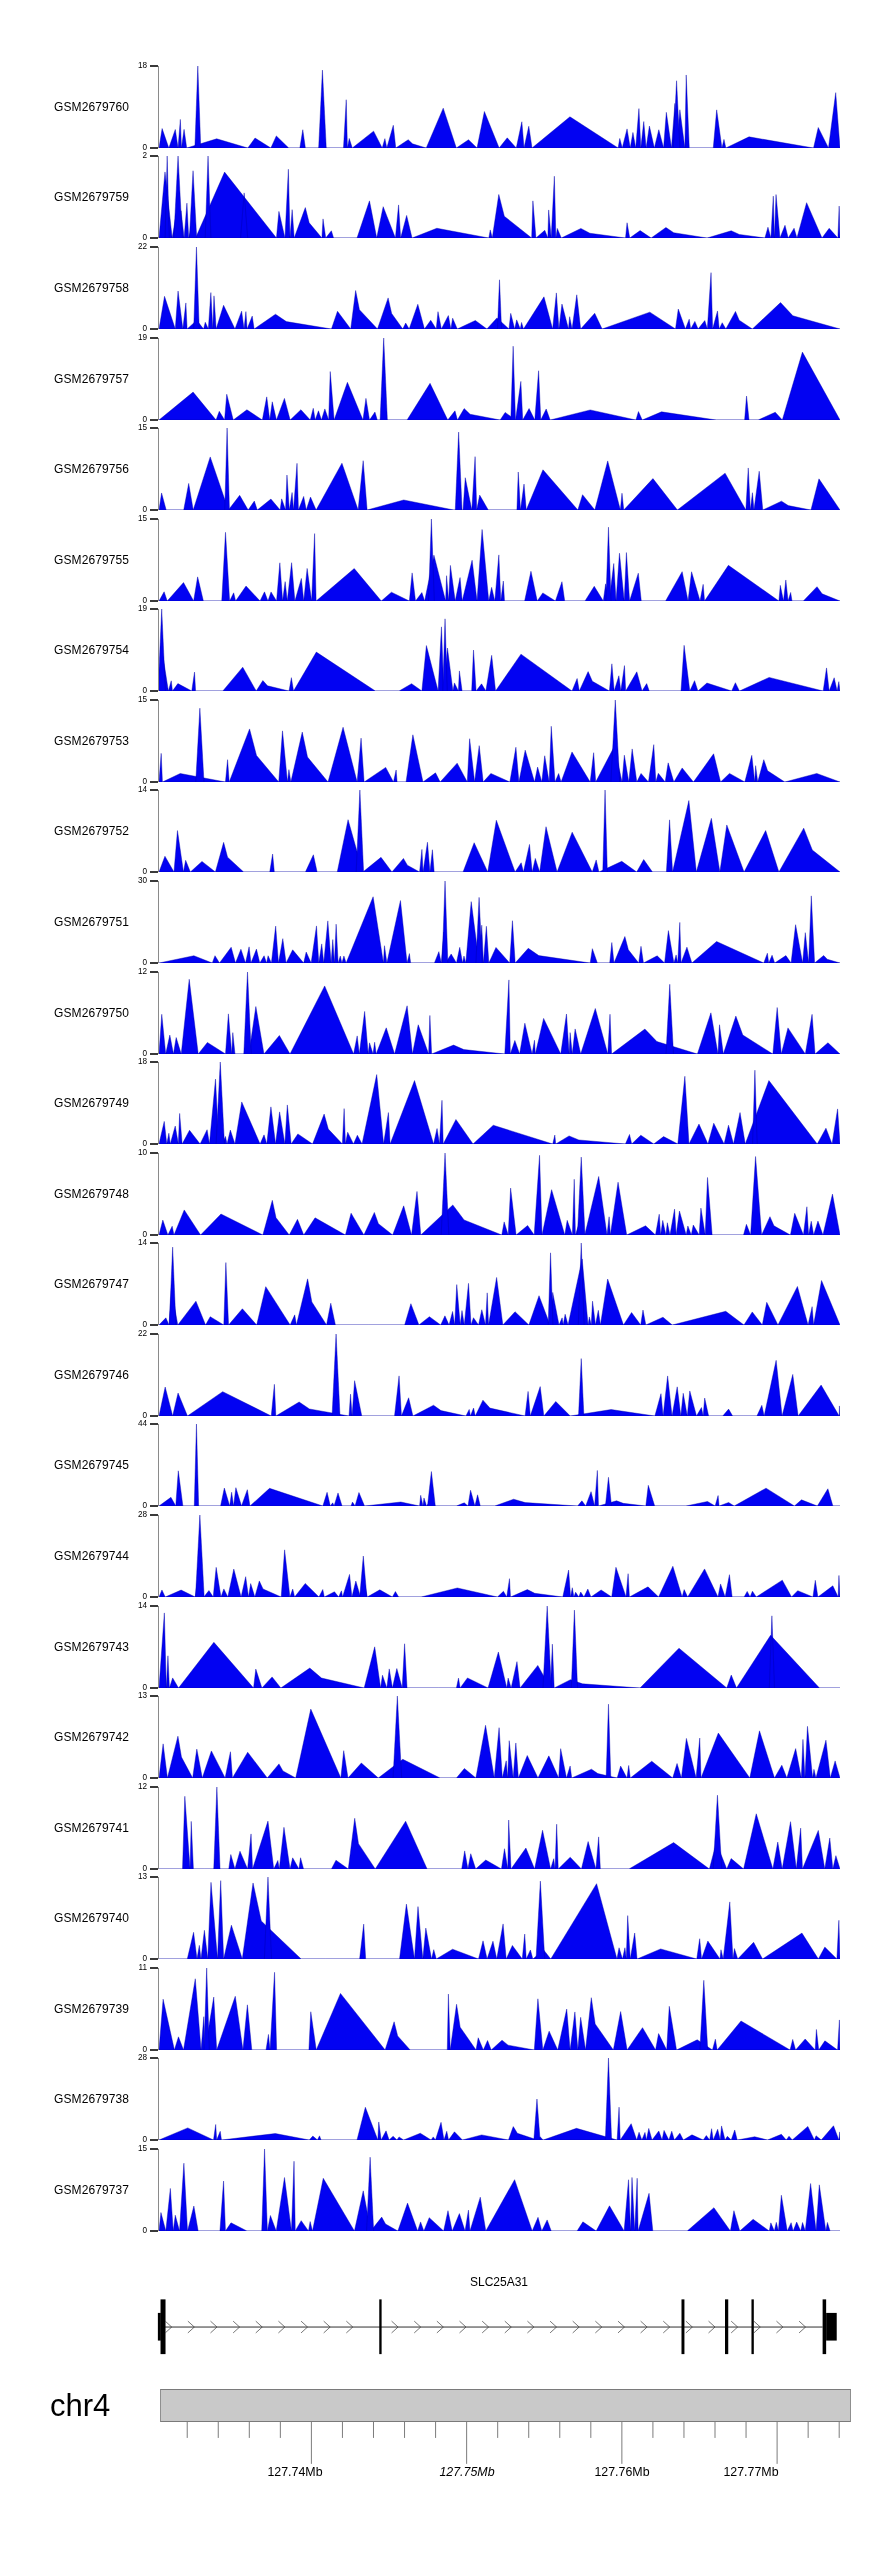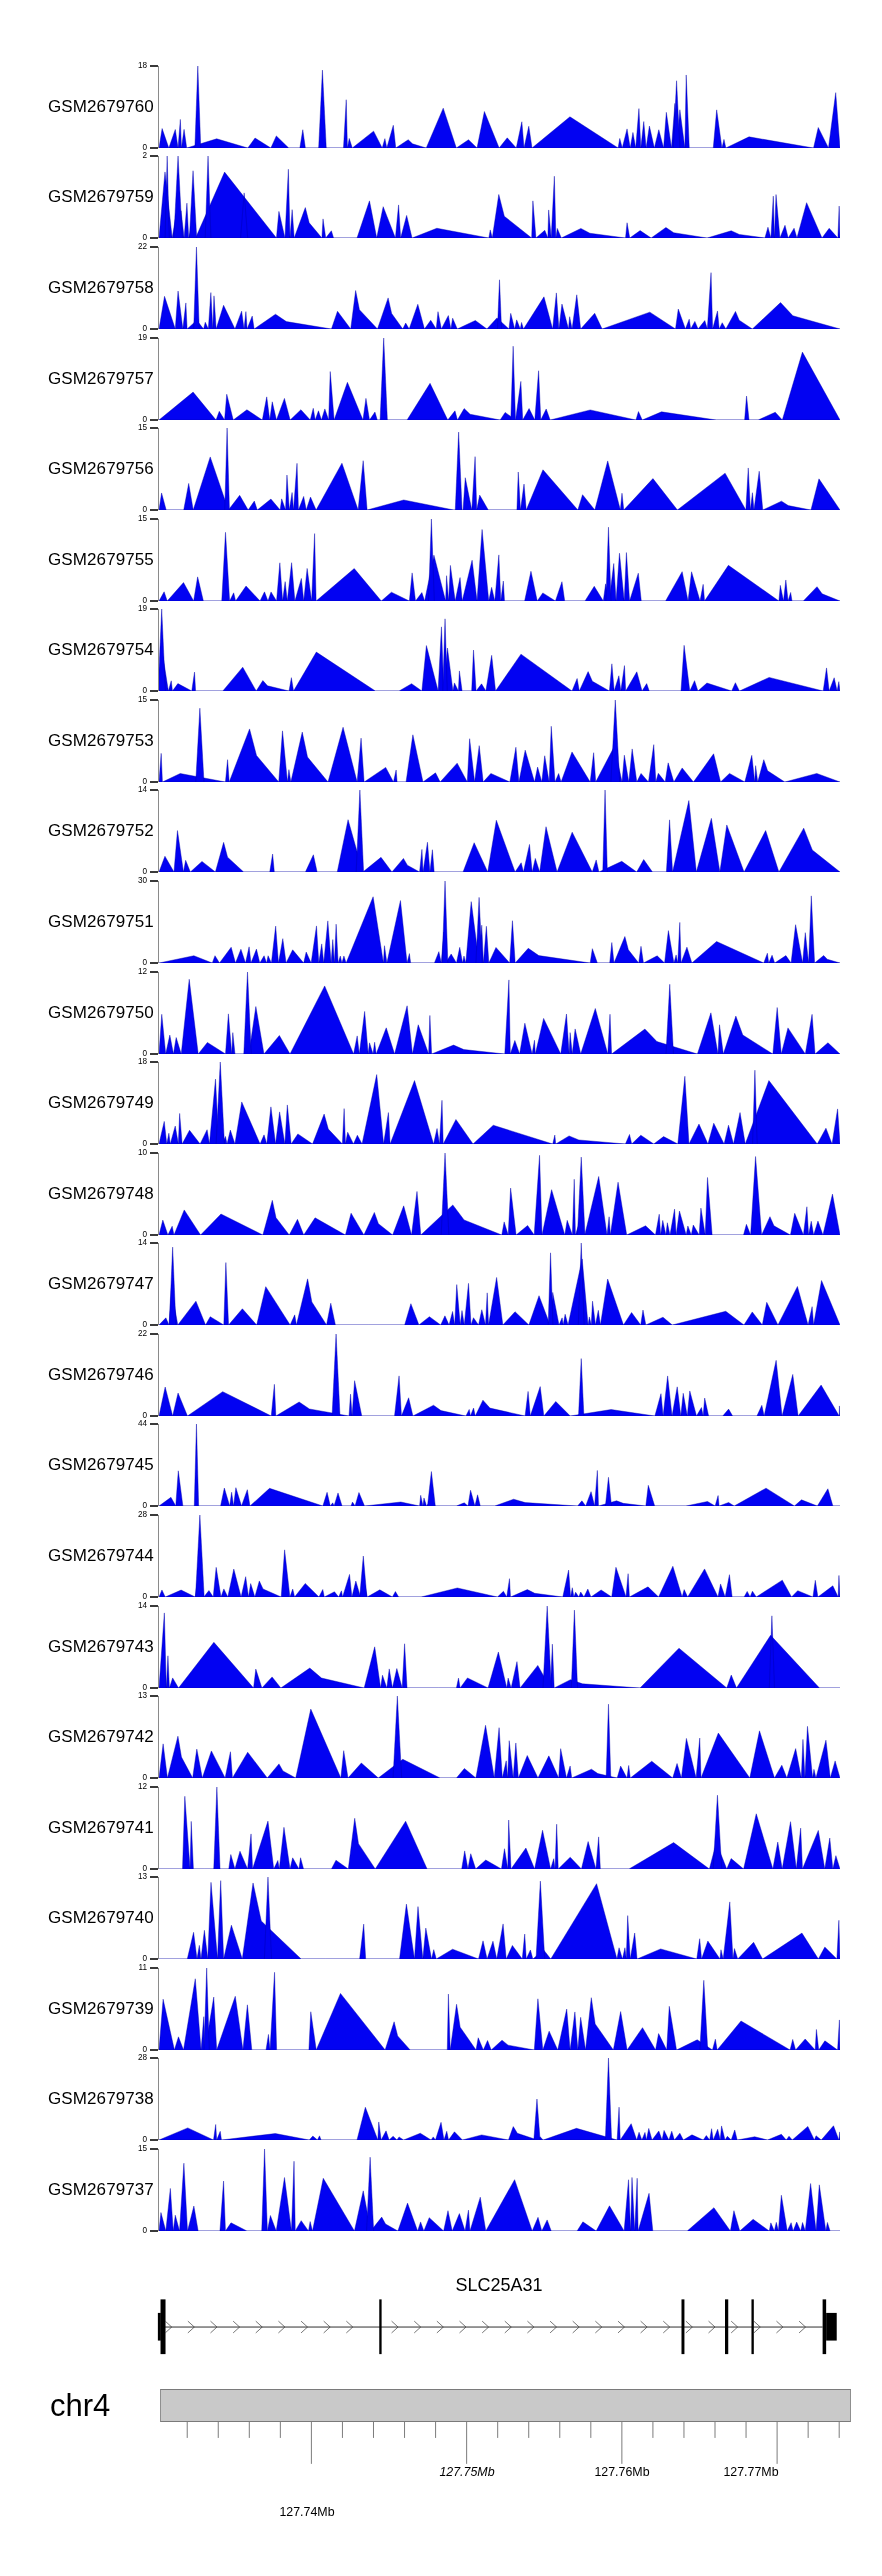--- a/index.html
+++ b/index.html
@@ -1,31 +1,31 @@
 <!DOCTYPE html>
 <html style="font-size:9.4px"><head>
 <meta charset="utf-8">
 <title>Genome coverage tracks</title>
 <style>
   html,body{margin:0;padding:0;background:#fff;}
   .page{position:relative;width:882px;height:2576px;background:#fff;overflow:hidden;
         font-family:"Liberation Sans",sans-serif;color:#000;}
   .track{position:absolute;left:0;width:882px;height:82px;}
-  .tlabel{position:absolute;left:48px;top:50%;transform:translateY(-50%);
-          font-size:17px;letter-spacing:0.1px;white-space:nowrap;}
+  .tlabel{position:absolute;left:54px;top:50%;transform:translateY(-50%);
+          font-size:12px;letter-spacing:0.1px;white-space:nowrap;}
   .axis-max,.axis-zero{position:absolute;left:88px;width:59px;text-align:right;
           font-size:8.2px;line-height:8.2px;}
   .axis-max{top:0;transform:translateY(-50%);text-align:right;}
   .axis-zero{bottom:0;transform:translateY(50%);}
   .axis-line{position:absolute;left:158px;top:0;width:1.2px;height:82px;background:#8a8a8a;}
   .tick{position:absolute;left:150px;width:8.2px;height:1.2px;background:#3a3a3a;}
   .tick-top{top:-0.6px;} .tick-bot{bottom:-0.6px;}
   .wave{position:absolute;left:159px;top:0;width:681px;height:82px;display:block;}
   #gene-label{position:absolute;left:499px;top:2275px;transform:translateX(-50%);
-          font-size:18px;white-space:nowrap;}
+          font-size:12px;white-space:nowrap;}
   #gene-svg{position:absolute;left:0;top:2267px;width:882px;height:103px;display:block;}
   #chrom-label{position:absolute;left:50px;top:2389px;height:34px;line-height:34px;
           font-size:31px;white-space:nowrap;}
   #chrom-bar{position:absolute;left:160px;top:2389px;width:689px;height:31px;
           background:#c9c9c9;border:0.6px solid #8f8f8f;border-top:1.2px solid #7a7a7a;
           border-bottom:1.2px solid #7a7a7a;}
   #ruler-svg{position:absolute;left:0;top:2422px;width:882px;height:46px;display:block;}
   .mb-label{position:absolute;top:2465px;transform:translateX(-50%);font-size:12.4px;white-space:nowrap;}
 </style>
 </head>
@@ -416,18 +416,18 @@
       <line x1="1057.6" y1="0" x2="1057.6" y2="71" stroke="#333" stroke-width="1.1"></line>
       <line x1="1110.4" y1="0" x2="1110.4" y2="27" stroke="#333" stroke-width="1.1"></line>
       <line x1="1163.1999999999998" y1="0" x2="1163.1999999999998" y2="27" stroke="#333" stroke-width="1.1"></line>
       <line x1="1216" y1="0" x2="1216" y2="27" stroke="#333" stroke-width="1.1"></line>
       <line x1="1268.8" y1="0" x2="1268.8" y2="27" stroke="#333" stroke-width="1.1"></line>
       <line x1="1321.6" y1="0" x2="1321.6" y2="71" stroke="#333" stroke-width="1.1"></line>
       <line x1="1374.4" y1="0" x2="1374.4" y2="27" stroke="#333" stroke-width="1.1"></line>
       <line x1="1427.1999999999998" y1="0" x2="1427.1999999999998" y2="27" stroke="#333" stroke-width="1.1"></line>
     </svg>
 
-  <div class="mb-label" style="left: 307px; margin-top: 40px;">127.74Mb</div>
+  <div class="mb-label" style="left: 295px;">127.74Mb</div>
   <div class="mb-label" style="left: 467px; font-style: italic;">127.75Mb</div>
   <div class="mb-label" style="left: 622px;">127.76Mb</div>
   <div class="mb-label" style="left: 751px; text-align: center;">127.77Mb</div>
 </div>
 
 
 </body></html>

